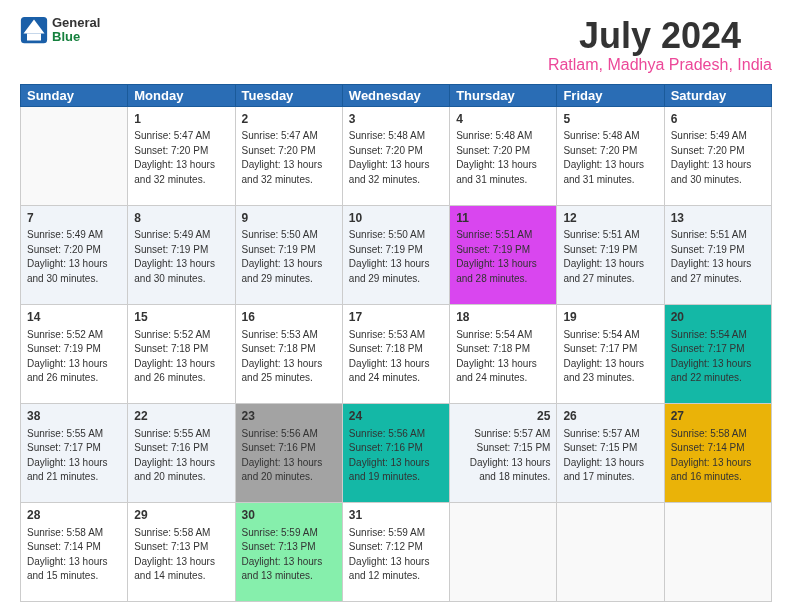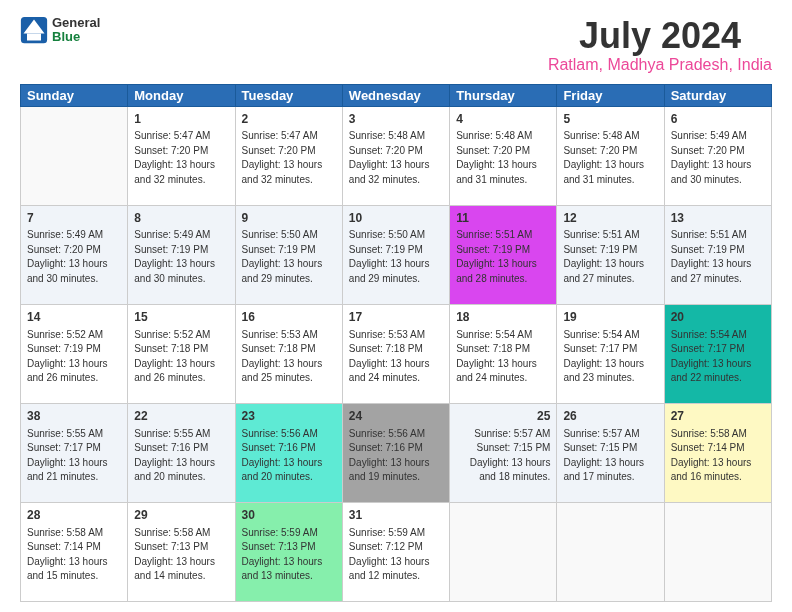--- a/index.html
+++ b/index.html
@@ -290,49 +290,49 @@
 Daylight: 13 hours
 and 21 minutes.</div>
           </td>
           <td style="background: rgb(240, 244, 249);">
             <span class="day-num">22</span>
             <div class="day-info" style="white-space: pre-line;">Sunrise: 5:55 AM
 Sunset: 7:16 PM
 Daylight: 13 hours
 and 20 minutes.</div>
           </td>
-          <td style="background: #5eead4; margin-left: 31px;">
+          <td style="background: #a3a3a3; margin-left: 31px;">
             <span class="day-num">23</span>
             <div class="day-info" style="white-space: pre-line;">Sunrise: 5:56 AM
 Sunset: 7:16 PM
 Daylight: 13 hours
 and 20 minutes.</div>
           </td>
-          <td style="background: #a3a3a3;">
+          <td style="background: #14b8a6;">
             <span class="day-num">24</span>
             <div class="day-info" style="white-space: pre-line;">Sunrise: 5:56 AM
 Sunset: 7:16 PM
 Daylight: 13 hours
 and 19 minutes.</div>
           </td>
           <td style="background: rgb(240, 244, 249); text-align: right;">
             <span class="day-num">25</span>
             <div class="day-info" style="white-space: pre-line;">Sunrise: 5:57 AM
 Sunset: 7:15 PM
 Daylight: 13 hours
 and 18 minutes.</div>
           </td>
           <td style="background: rgb(240, 244, 249);">
             <span class="day-num">26</span>
             <div class="day-info" style="white-space: pre-line;">Sunrise: 5:57 AM
 Sunset: 7:15 PM
 Daylight: 13 hours
 and 17 minutes.</div>
           </td>
-          <td style="background: #fef9c3;">
+          <td style="background: #eab308;">
             <span class="day-num">27</span>
             <div class="day-info" style="white-space: pre-line;">Sunrise: 5:58 AM
 Sunset: 7:14 PM
 Daylight: 13 hours
 and 16 minutes.</div>
           </td>
         </tr>
         <tr class="last-row">
           <td style="background: rgb(255, 255, 255);">
             <span class="day-num">28</span>

